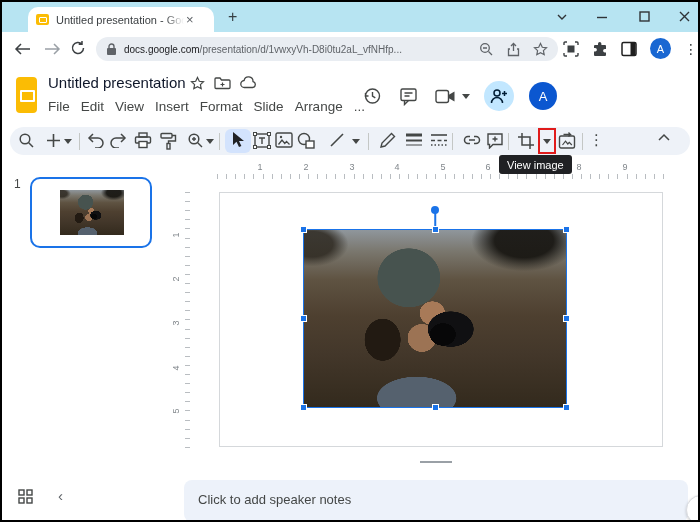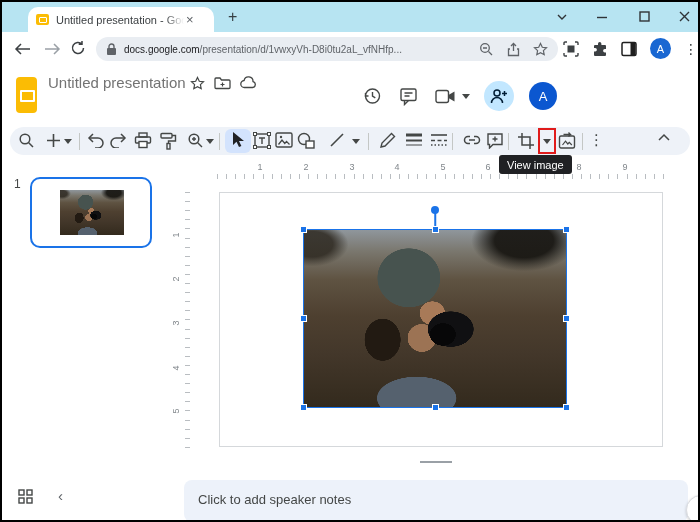--- a/index.html
+++ b/index.html
@@ -22,21 +22,21 @@
   .omnibox{position:absolute;left:94px;top:5px;width:462px;height:24px;background:#e9edf2;border-radius:12px;display:flex;align-items:center;padding:0 10px;box-sizing:border-box;}
   .url{font-size:10px;white-space:nowrap;overflow:hidden;flex:1;}
   .url .host{color:#202124;}
   .url .path{color:#5f6368;}
   .chrome-right{position:absolute;top:6px;display:flex;align-items:center;gap:13px;left:561px;}
   .avatar-sm{width:21px;height:21px;border-radius:50%;background:#1967d2;color:#fff;font-size:11px;display:flex;align-items:center;justify-content:center;}
   
   .appheader{position:absolute;left:0;top:64px;width:100%;height:60px;background:#fff;}
   .slogo{position:absolute;left:14px;top:11px;width:21px;height:36px;background:#fbbc04;border-radius:4px;}
   .slogo::after{content:"";position:absolute;left:4px;top:13px;width:11px;height:8px;border:2px solid #fff;border-radius:1px;}
-  .doctitle{position:absolute;left:46px;top:8px;font-size:15px;color:#737373;}
+  .doctitle{position:absolute;left:46px;top:8px;font-size:15px;color:#0f172a;}
   .title-ics{position:absolute;left:188px;top:10px;display:flex;gap:9px;color:#444746;}
   .menubar{position:absolute;left:46px;top:33px;font-size:13.5px;color:#444746;}
   .menubar span{margin-right:11px;cursor:pointer;}
   .hdr-right{position:absolute;top:0;left:360px;height:60px;display:flex;align-items:center;}
   .hico{margin-right:17px;}
   .slideshow{width:110px;height:30px;border:1px solid #747775;border-radius:15px;display:flex;align-items:center;overflow:hidden;box-sizing:border-box;background:#fff;margin-left:8px;}
   .slideshow .lbl{flex:1;text-align:center;font-size:13px;color:#1f1f1f;}
   .slideshow .split{width:1px;height:100%;background:#747775;}
   .slideshow .dd{width:26px;display:flex;align-items:center;justify-content:center;}
   .share-circ{width:30px;height:30px;border-radius:50%;background:#c2e7ff;display:flex;align-items:center;justify-content:center;margin-left:14px;}
@@ -202,20 +202,23 @@
             <path d="M1 3a1 1 0 0 1 1-1h4l1.5 2H15a1 1 0 0 1 1 1v6.5a1 1 0 0 1-1 1H2a1 1 0 0 1-1-1z" stroke="#444746" stroke-width="1.3" fill="none"></path>
             <path d="M6.5 8.5h4M8.5 6.5v4" stroke="#444746" stroke-width="1.2"></path>
           </svg>
         </span>
       <span class="ic">
         <svg width="18" height="13" viewBox="0 0 18 13">
             <path d="M4.5 11.5a3.5 3.5 0 0 1-.4-7A4.5 4.5 0 0 1 13 5.6a3 3 0 0 1-.4 5.9z" stroke="#444746" stroke-width="1.3" fill="none"></path>
           </svg>
         </span>
     </div>
+    <div class="menubar">
+      <span>File</span><span>Edit</span><span>View</span><span>Insert</span><span>Format</span><span>Slide</span><span>Arrange</span><span>...</span>
+    </div>
     <div class="hdr-right">
       <span class="ic hico">
         <svg width="20" height="20" viewBox="0 0 20 20">
             <circle cx="10.5" cy="10" r="7" stroke="#444746" stroke-width="1.4" fill="none"></circle>
             <path d="M10.5 6v4l2.8 1.8" stroke="#444746" stroke-width="1.4" fill="none"></path>
             <path d="M3.5 7v3h3" stroke="#444746" stroke-width="1.4" fill="none"></path>
           </svg>
         </span>
       <span class="ic hico">
         <svg width="19" height="19" viewBox="0 0 19 19">

